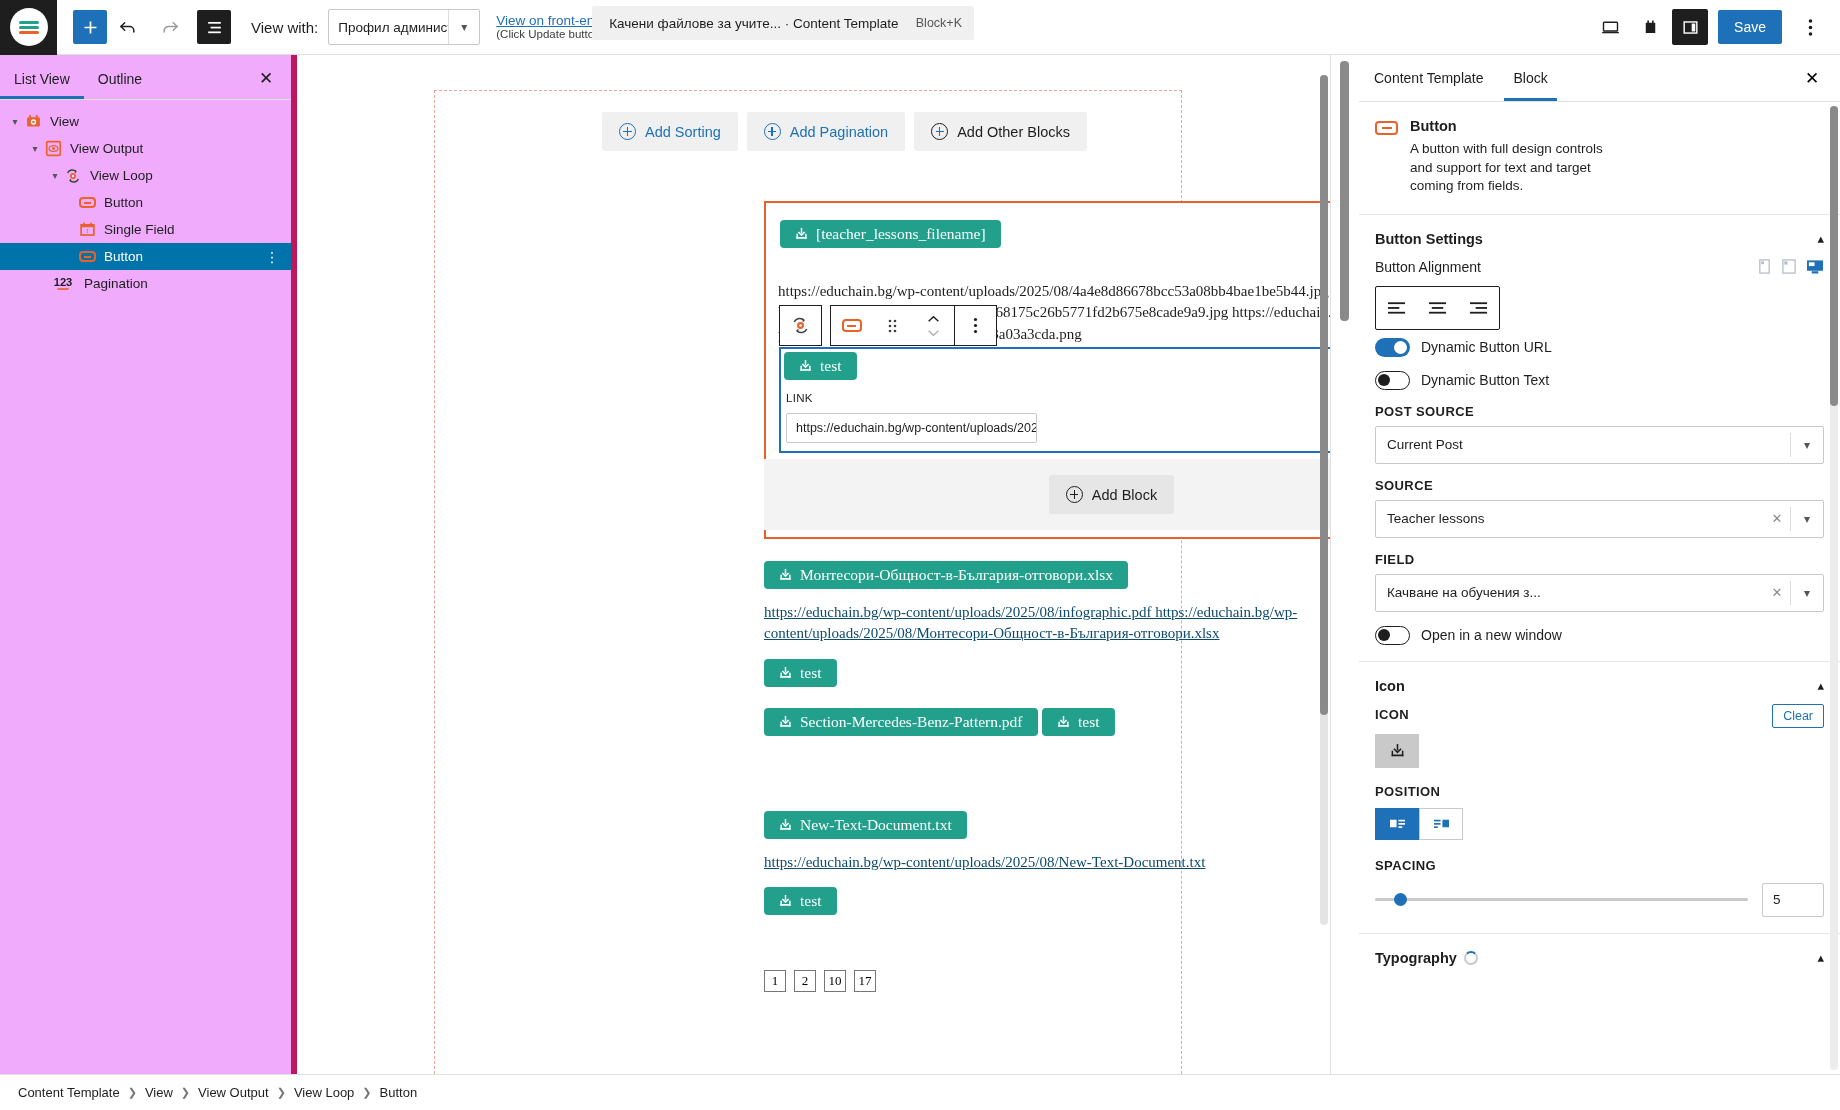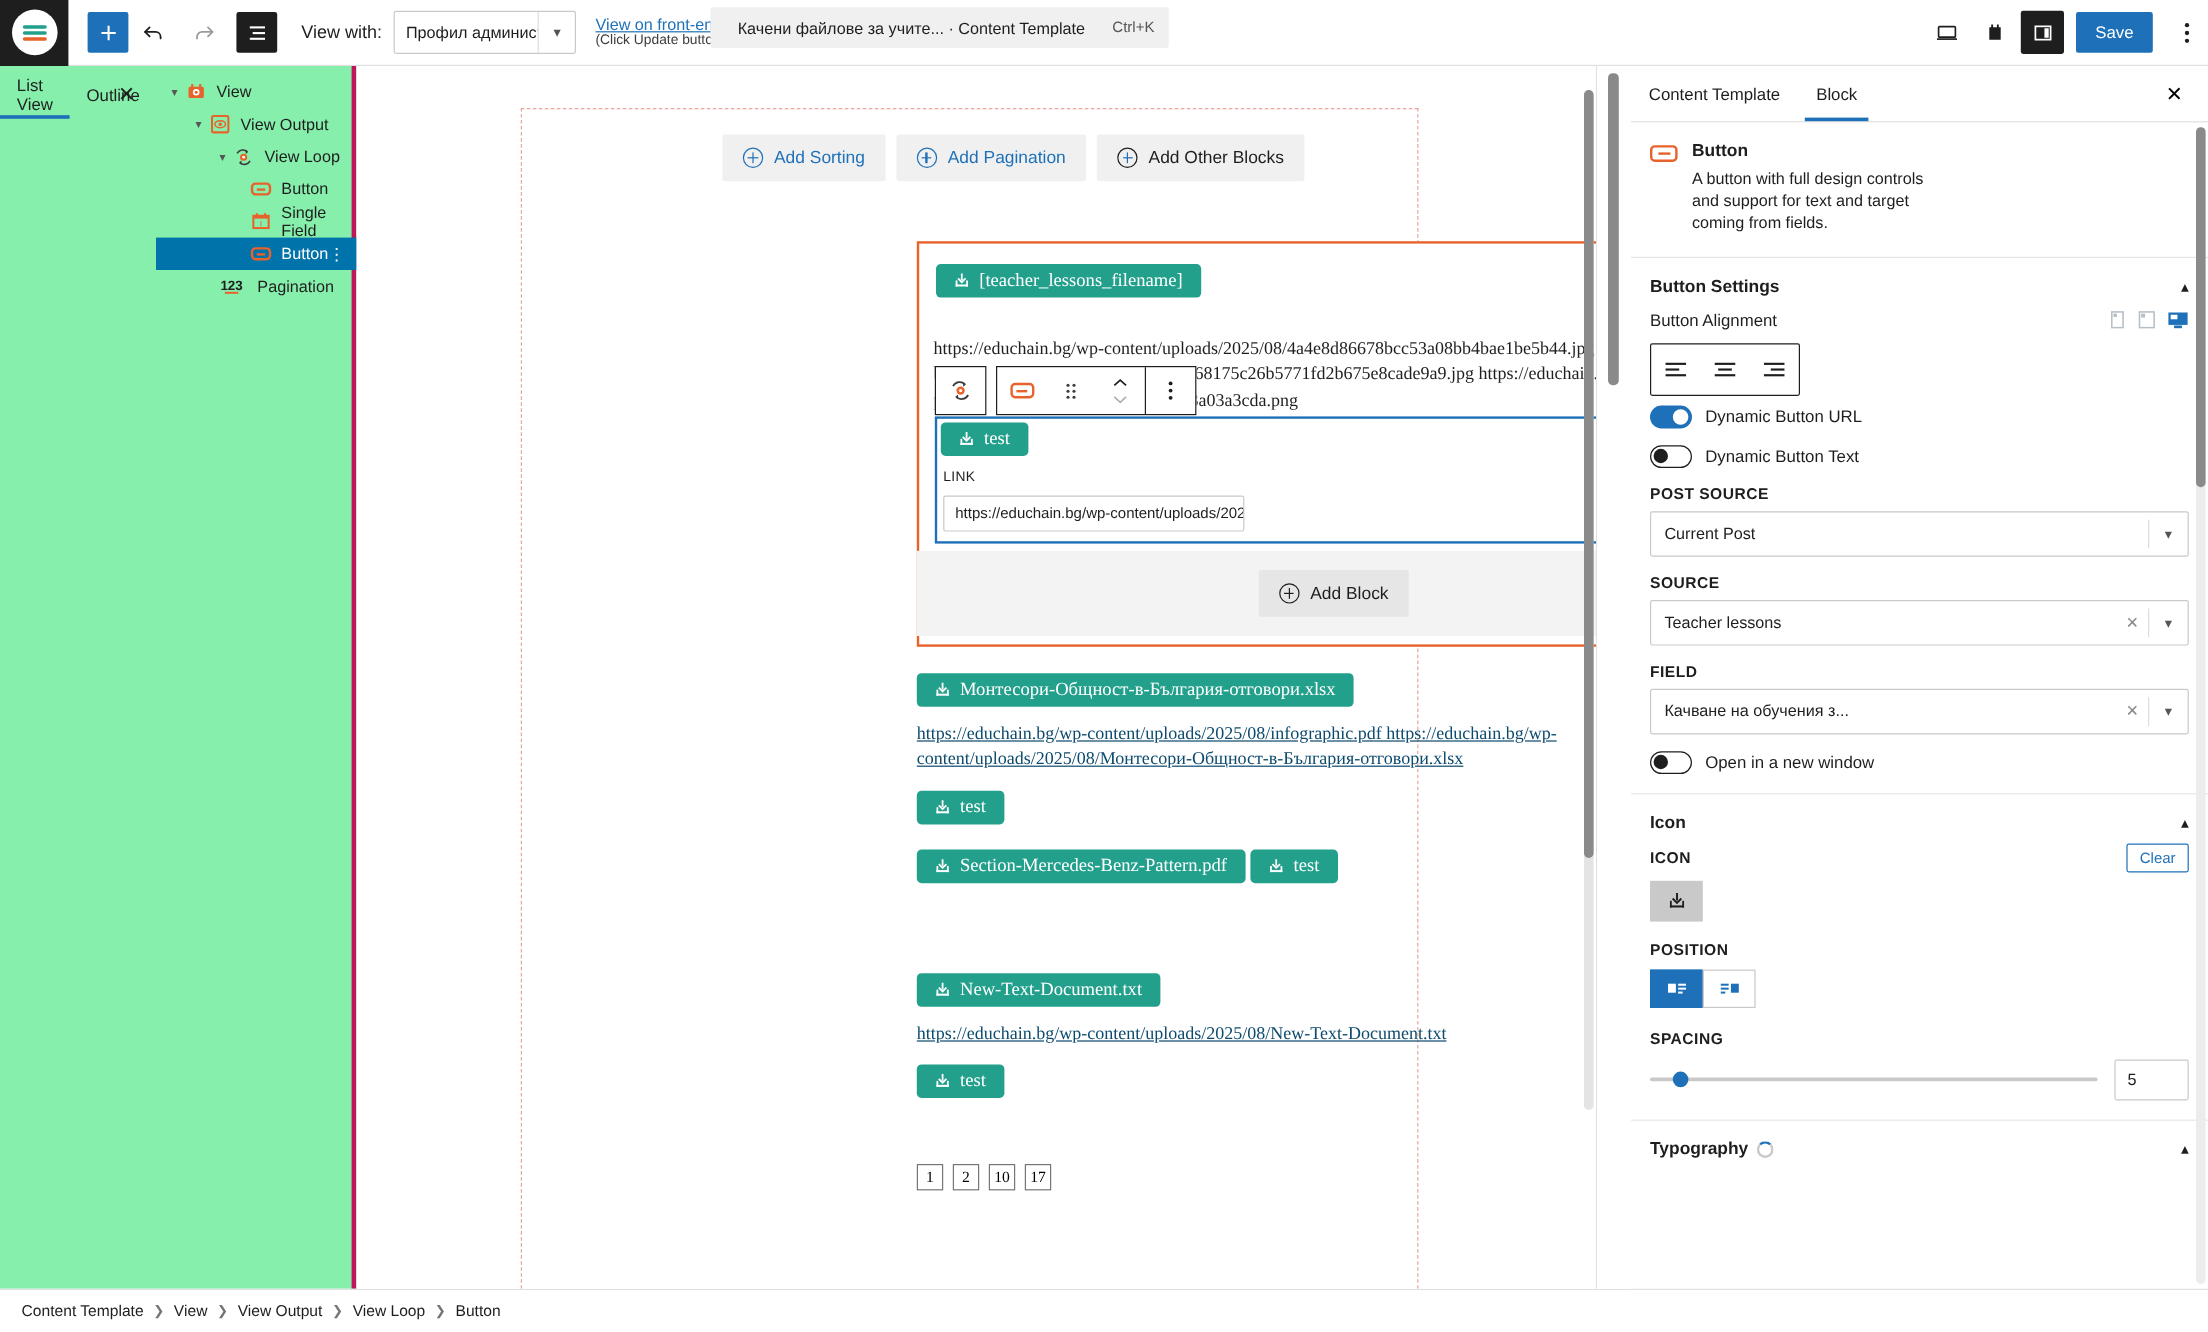--- a/index.html
+++ b/index.html
@@ -49,38 +49,38 @@
   .front-end-link { font-size: 13.5px; color: #1e71b8; text-decoration: underline; cursor: pointer; }
   .front-end-note { font-size: 11.5px; color: #3c3c3c; white-space: nowrap; }
 
   .doc-pill {
     position: absolute; left: 592px; top: 6px; width: 382px; height: 34px;
     background: #f0f0f0; border-radius: 2px; display: flex; align-items: center; cursor: pointer;
   }
   .doc-pill .title { flex: 1; text-align: center; font-size: 13.5px; color: #1e1e1e; white-space: nowrap; overflow: hidden; }
   .doc-pill .kbd { font-size: 12.5px; color: #555; padding-right: 12px; }
 
-  .topbar-right { margin-left: auto; display: flex; align-items: center; padding-right: 0; gap: 4px; }
+  .topbar-right { margin-left: auto; display: flex; align-items: center; padding-right: 12px; gap: 4px; }
   .icon-btn {
     width: 36px; height: 36px; display: flex; align-items: center; justify-content: center;
     cursor: pointer; border-radius: 2px; color: #1e1e1e;
   }
   .icon-btn.dark { background: #1e1e1e; color: #fff; }
   .save-btn {
     background: #1e71b8; color: #fff; font-size: 14px; border-radius: 2px;
     padding: 0 16px; height: 34px; display: flex; align-items: center; cursor: pointer; margin: 0 6px;
   }
 
   
   .body-row { flex: 1; display: flex; min-height: 0; }
 
   
   .left-panel {
-    width: 297px; flex: 0 0 297px; background: #86efac;
-    border-right: 4px solid #be185d; display: flex; flex-direction: row;
+    width: 297px; flex: 0 0 297px; background: #f0abfc;
+    border-right: 6px solid #be185d; display: flex; flex-direction: column;
   }
   .lp-tabs { display: flex; align-items: center; height: 44px; position: relative; padding-top: 4px; }
   .lp-tab {
     font-size: 14px; color: #1e1e1e; padding: 0 14px; height: 40px;
     display: flex; align-items: center; cursor: pointer; position: relative;
   }
   .lp-tab.active::after {
     content: ""; position: absolute; left: 0; right: 0; bottom: 0; height: 3px; background: #1e71b8;
   }
   .lp-close { position: absolute; right: 12px; top: 10px; width: 26px; height: 26px;
@@ -325,21 +325,21 @@
       <span class="chev">▾</span>
     </div>
 
     <div class="front-end-wrap">
       <div class="front-end-link">View on front-end</div>
       <div class="front-end-note">(Click Update button first to view the rece... changes)</div>
     </div>
 
     <div class="doc-pill">
       <span class="title">Качени файлове за учите... · Content Template</span>
-      <span class="kbd">Ctrl+K</span>
+      <span class="kbd">Block+K</span>
     </div>
 
     <div class="topbar-right">
       <div class="icon-btn">
         <svg width="21" height="21" viewBox="0 0 24 24">
           <rect x="4" y="6" width="16" height="10" rx="1" fill="none" stroke="#1e1e1e" stroke-width="1.6"></rect>
           <rect x="2.5" y="17" width="19" height="1.6" fill="#1e1e1e"></rect>
         </svg>
       </div>
       <div class="icon-btn">

